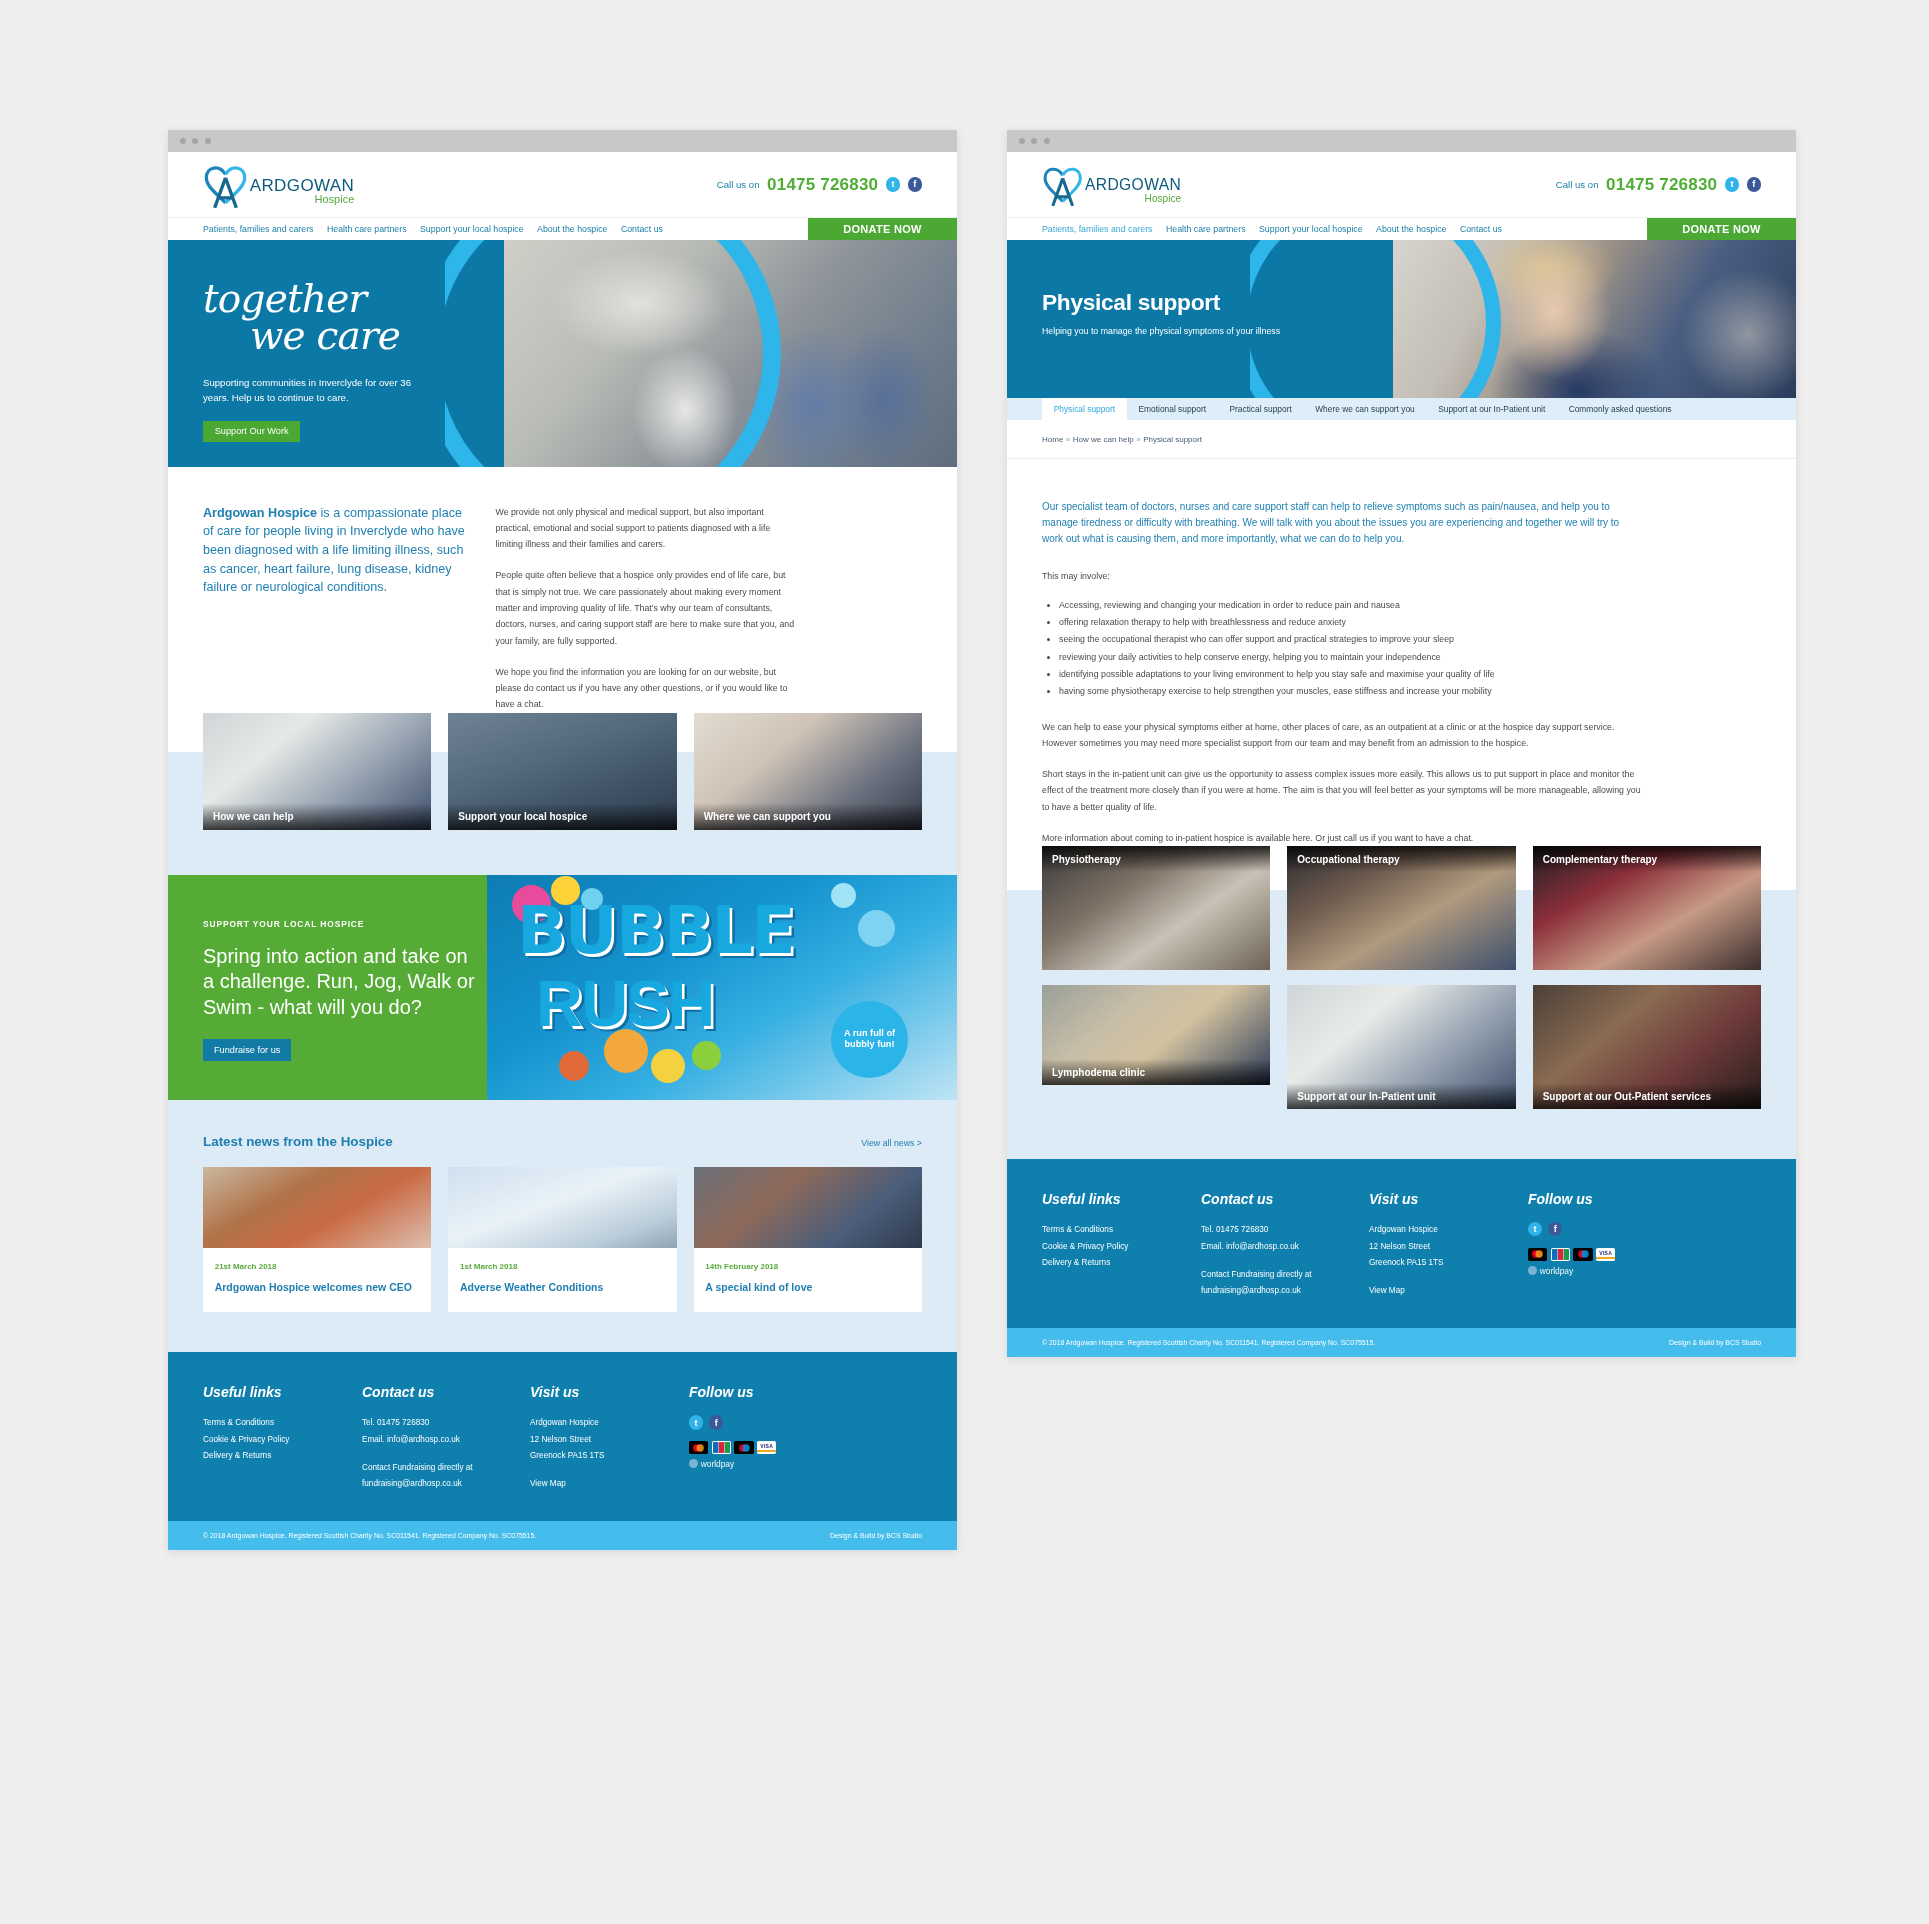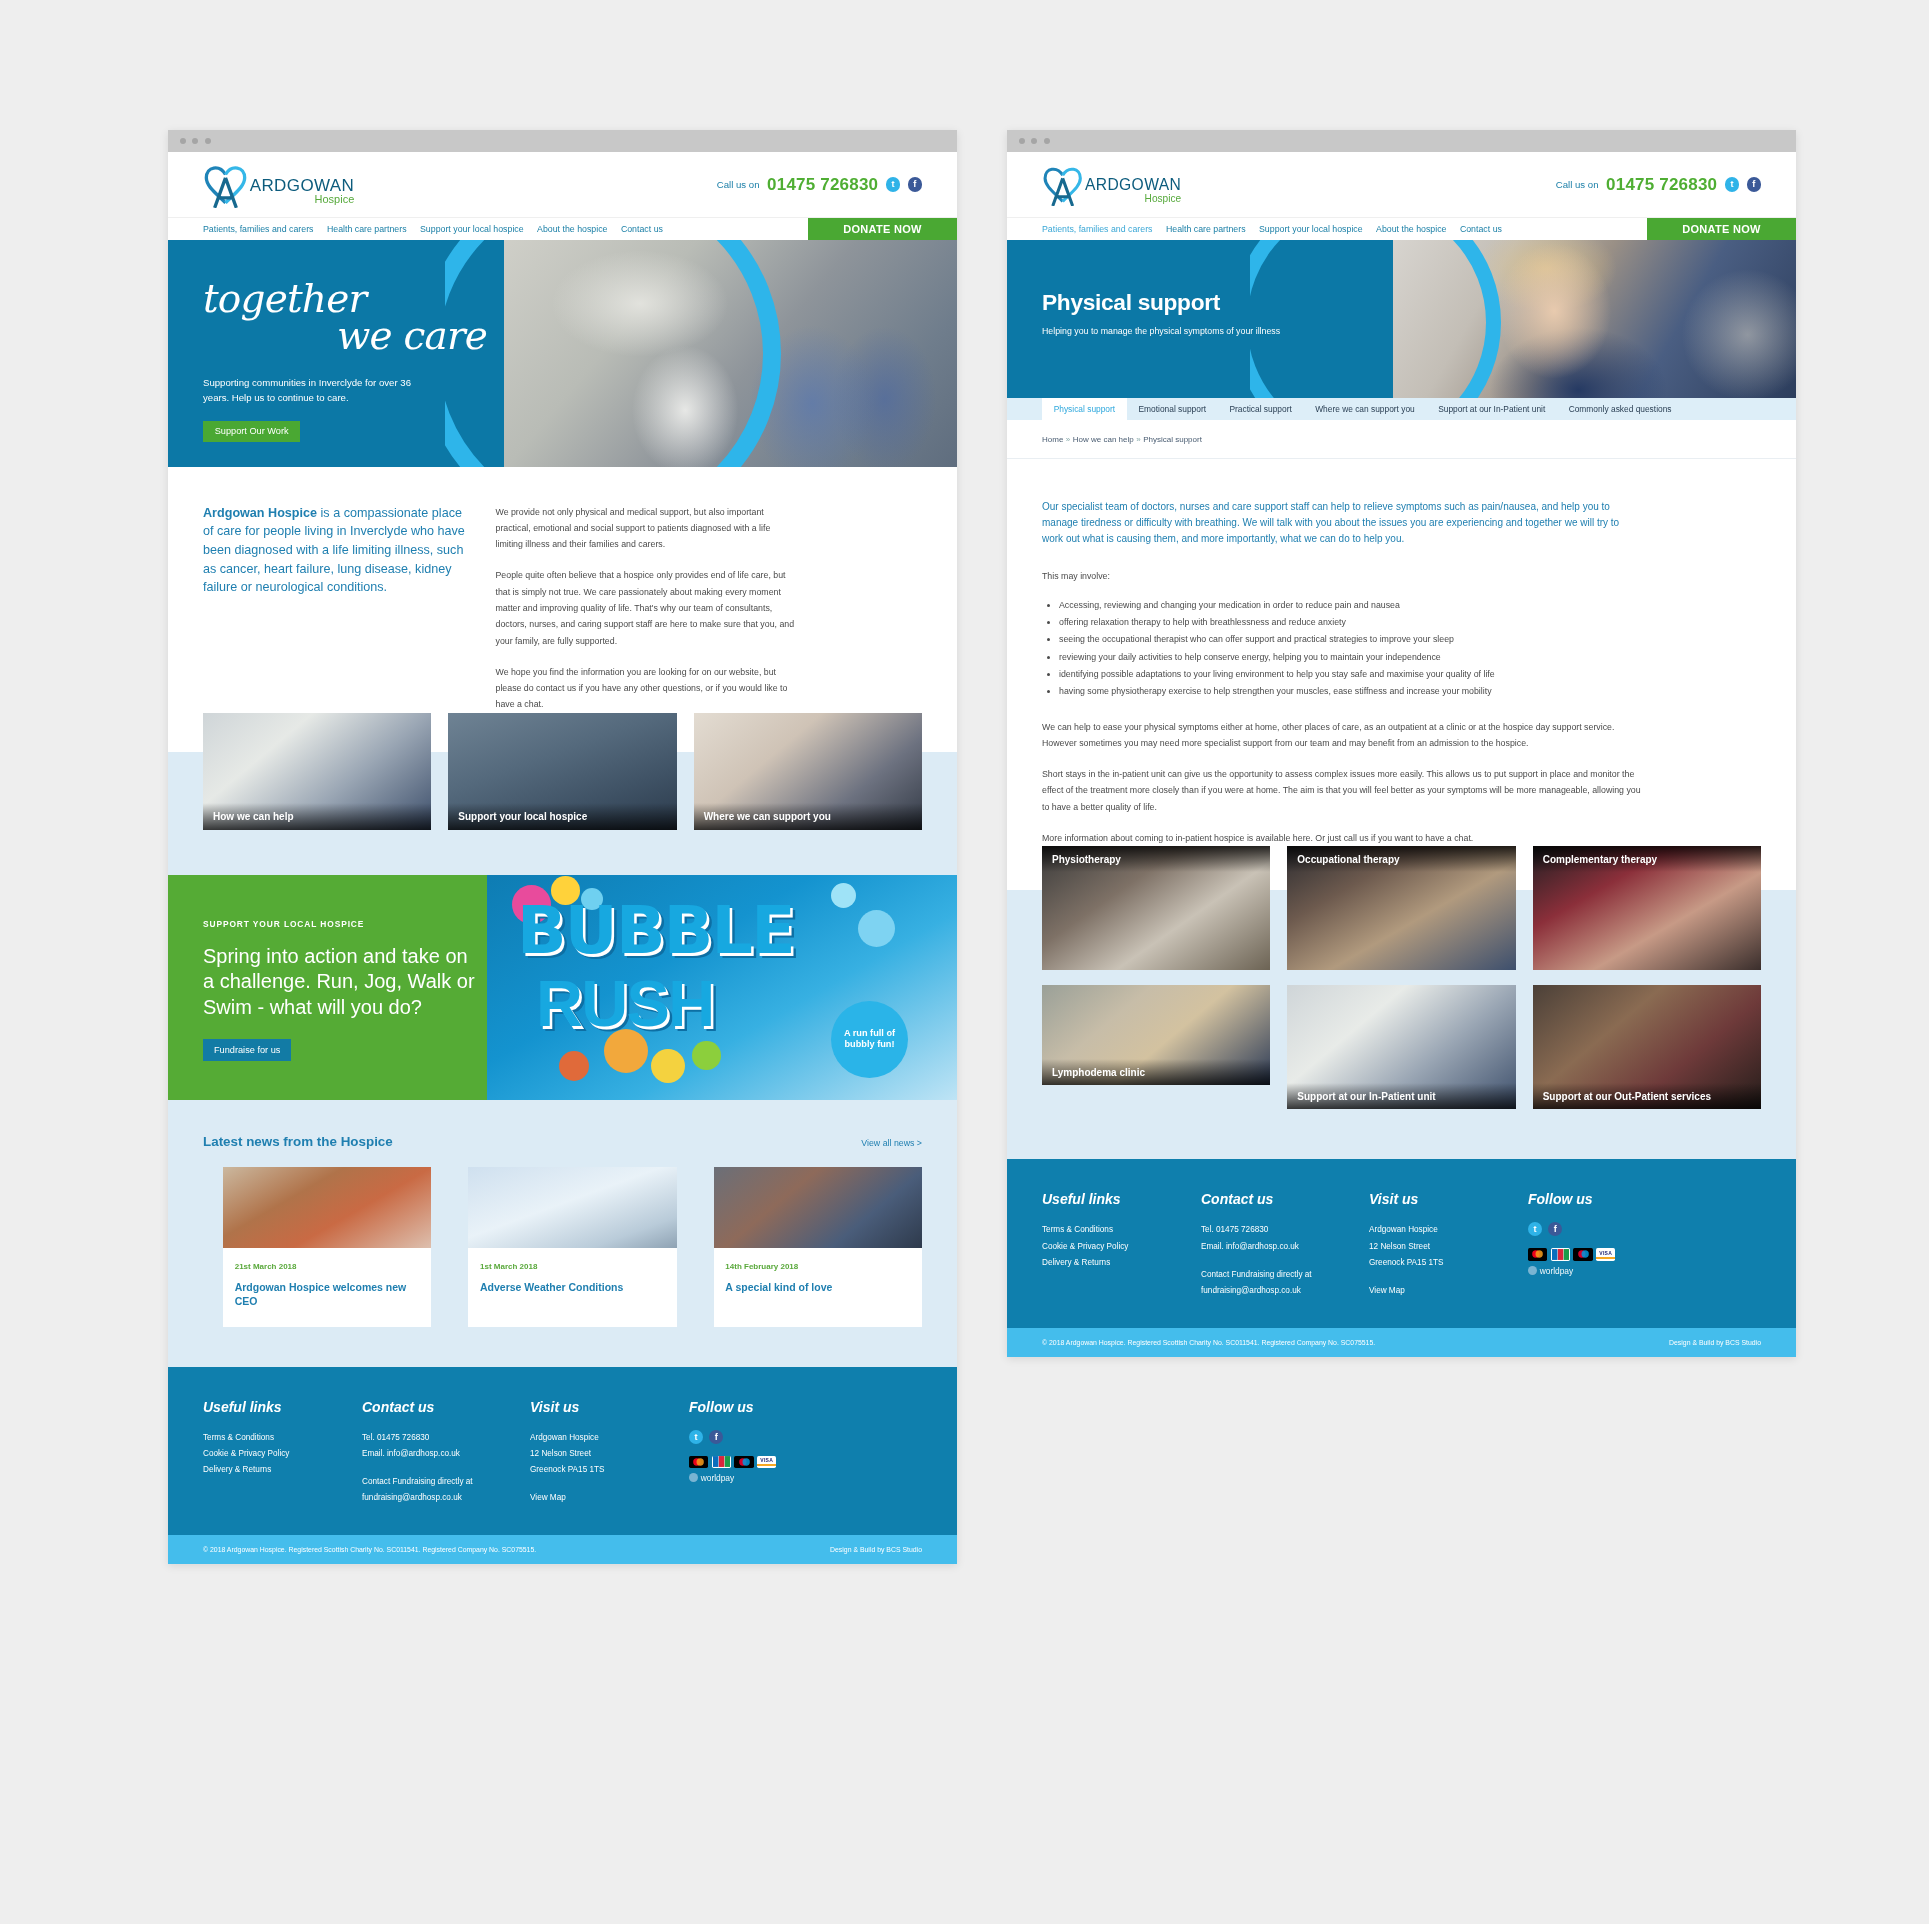--- a/index.html
+++ b/index.html
@@ -51,21 +51,21 @@
        radial-gradient(ellipse 101px 126px at 68% 72%, rgba(90,120,175,.72), transparent 62%),
        radial-gradient(ellipse 84px 117px at 84% 70%, rgba(78,105,160,.68), transparent 62%),
        radial-gradient(ellipse 126px 76px at 30% 28%, rgba(230,230,225,.9), transparent 70%),
        radial-gradient(ellipse 76px 92px at 40% 75%, rgba(245,245,242,.85), transparent 70%);}
   .hero .swoosh{ position:absolute; left:252px; top:-67px; width:361px; height:361px; border-radius:50%;
       background:transparent; border:18.5px solid #2eb5ea; clip-path:inset(0 0 0 0); }
   .hero .mask{ position:absolute; left:0; top:0; bottom:0; width:277px; background:#0c78a6;}
   .hero .inner{ position:absolute; left:0; top:0; bottom:0; width:319px; padding:40px 0 4px 35px; z-index:5;}
   .hero h1{ color:#fff; font-size:39px; line-height:.95; font-weight:normal; font-style:italic;
             font-family:"DejaVu Serif", serif; letter-spacing:-0.8px;}
-  .hero h1 .l2{ display:block; padding-left:47px;text-align:right; }
+  .hero h1 .l2{ display:block; padding-left:47px; }
   .hero p{ color:#fff; font-size:9.6px; line-height:1.55; margin-top:22px; width:227px;}
   .btn-green{ display:inline-block; margin-top:15px; background:#4aa833; color:#fff; font-size:9.2px;
               padding:5.9px 11.7px; text-decoration:none;}
 
   
   .hero2{ position:relative; height:158px; background:#0c78a6; overflow:hidden;}
   .hero2 .photo{ position:absolute; right:0; top:0; width:403px; height:100%;
       background:linear-gradient(120deg,#d7d4cf 0%, #c3beb6 25%, #9a9086 45%, #4a5e82 68%, #2c3d5c 100%);}
   .hero2 .photo:after{ content:""; position:absolute; inset:0;
       background:
@@ -129,21 +129,21 @@
   .promo .badge{ position:absolute; right:49px; bottom:22px; width:77px;height:77px;border-radius:50%;
      background:#2ab4e8; color:#fff; font-size:9.2px; line-height:1.25; display:flex;align-items:center;
      justify-content:center;text-align:center; font-weight:600; }
 
   
   .news{ background:#dcebf5; padding:34px 35px 40px 35px; }
   .news-head{ display:flex; justify-content:space-between; align-items:baseline; }
   .news-head h3{ color:#1f7fb0; font-size:13.4px; font-weight:600;}
   .news-head a{ color:#1f7fb0; font-size:8.8px; text-decoration:none; }
   .news-grid{ display:flex; gap:17px; margin-top:18.5px;}
-  .ncard{ flex:1; background:#fff;margin-left:20px; }
+  .ncard{ flex:1; background:#fff; }
   .ncard .ph{ height:81px; }
   .ncard .body{ padding:13.4px 11.7px 18.5px 11.7px; }
   .ncard .date{ color:#5aa93c; font-size:8px; font-weight:bold; }
   .ncard .title{ color:#1f7fb0; font-size:10.5px; font-weight:600; margin-top:9.2px; line-height:1.35;}
 
   
   .footer{ background:#0f7fad; padding:32px 35px 28.5px 35px; display:flex; }
   .fcol{ color:#fff; }
   .fcol h4{ font-size:14px; font-weight:600; margin-bottom:15px;font-style:italic;}
   .fcol p, .fcol a{ color:#fff; font-size:8.2px; line-height:2.0; text-decoration:none; display:block;}

